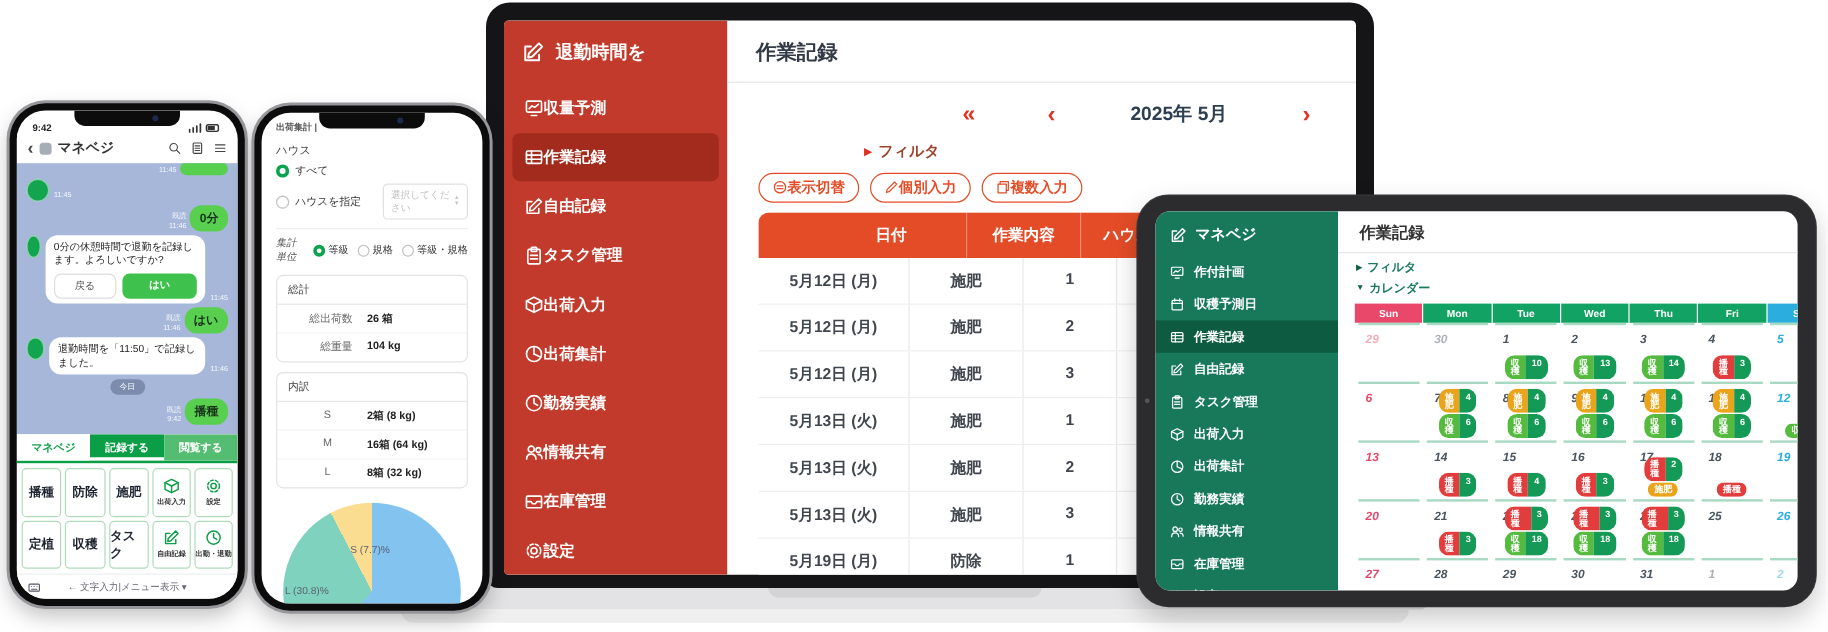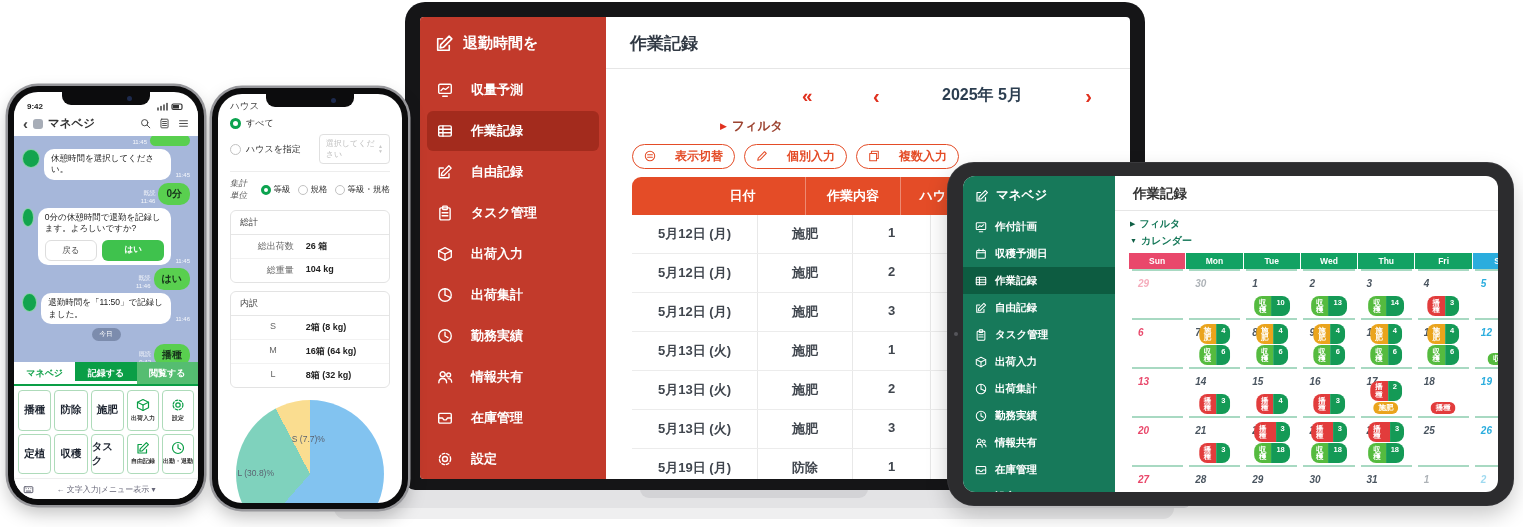--- a/index.html
+++ b/index.html
@@ -9,34 +9,34 @@
   .icn svg{width:100%;height:100%;fill:none;stroke:currentColor;stroke-width:1.2;stroke-linecap:round;stroke-linejoin:round;}
   .i20{width:19px;height:19px}.i16{width:16px;height:16px}.i14{width:14px;height:14px}
   .i12{width:12px;height:12px}.i11{width:11px;height:11px}
 
   
   .laptop{position:absolute;left:405px;top:2px;width:740px;height:488px;background:#151517;
           border-radius:20px 20px 10px 10px;padding:15px 15px 11px;box-sizing:border-box;z-index:1;}
   .lp-display{width:100%;height:100%;background:#fff;border-radius:4px;overflow:hidden;display:flex;}
   .lp-sidebar{width:186px;background:#c23a2b;color:#fff;flex-shrink:0;display:flex;flex-direction:column;}
   .lp-logo{display:flex;align-items:center;gap:9px;padding:17px 15px 16px;font-size:15px;font-weight:bold;}
-  .lp-item{display:flex;align-items:center;gap:18px;padding:11px 10px;margin:1px 7px;border-radius:6px;
+  .lp-item{display:flex;align-items:center;gap:0;padding:11px 10px;margin:1px 7px;border-radius:6px;
            font-size:13px;font-weight:bold;cursor:pointer;}
   .lp-item.active{background:#a32b1d;}
   .lp-main{flex:1;display:flex;flex-direction:column;min-width:0;}
   .lp-header{padding:15px 24px 13px;font-size:17px;font-weight:bold;color:#323a45;border-bottom:1px solid #e6e6e6;}
   .lp-body{flex:1;padding:0 0 0 26px;overflow:hidden;}
   .month-nav{display:flex;align-items:center;justify-content:space-between;width:290px;margin:16px 0 4px 170px;}
   .mn-arrow{color:#e0301e;font-weight:bold;font-size:20px;line-height:1;cursor:pointer;}
   .mn-fast{font-size:19px;letter-spacing:-2px;}
   .mn-label{color:#2c3e50;font-weight:bold;font-size:16px;}
   .lp-toggles{margin:10px 0 4px 88px;font-size:12.5px;font-weight:bold;color:#9c4330;line-height:1.75;}
   .tg-tri{color:#e0301e;font-size:9px;margin-right:5px;vertical-align:1px;}
   .lp-btnrow{display:flex;gap:9px;margin:6px 0 8px 0;}
-  .pill-btn{display:flex;align-items:center;gap:19px;border:1.5px solid #e44c27;color:#e44c27;background:#fff;
+  .pill-btn{display:flex;align-items:center;gap:0;border:1.5px solid #e44c27;color:#e44c27;background:#fff;
             border-radius:14px;padding:3px 11px;font-size:12px;font-weight:bold;cursor:pointer;}
   .lp-table{width:506px;border-radius:9px 9px 0 0;overflow:hidden;font-size:13px;}
   .lp-thead,.lp-tr{display:grid;grid-template-columns:125px 95px 78px 121px 1fr;}
   .lp-thead{background:#e44c27;color:#fff;font-weight:bold;padding-left:48px;}
   .lp-th{padding:10px 0;text-align:center;border-left:1px solid rgba(255,255,255,.35);}
   .lp-th:first-child{border-left:none;}
   .lp-tr{background:#fff;border-bottom:1px solid #ececec;color:#40464e;font-weight:bold;}
   .lp-td{padding:10px 0;text-align:center;border-left:1px solid #e8e8e8;}
   .lp-td:first-child{border-left:none;}
   .lp-base{position:absolute;left:318px;top:489px;width:872px;height:19px;background:#e3e3e5;
@@ -431,23 +431,20 @@
     </div>
     <div class="p1-chat" id="p1-chat">
         <div class="msg-user clipped">
           <div class="meta">
             <div>11:45</div>
           </div>
           <div class="bubble-user"></div>
         </div>
         <div class="msg-bot">
           <span class="avatar"></span>
-          <div class="bubble-bot">
-            <div>休憩時間を選択してください。</div>
-          </div>
           <span class="msg-time">11:45</span>
         </div>
         <div class="msg-user">
           <div class="meta">
             <div>既読</div>
             <div>11:46</div>
           </div>
           <div class="bubble-user">0分</div>
         </div>
         <div class="msg-bot">
@@ -549,20 +546,21 @@
           </svg>
         </span>
       <span>← 文字入力|メニュー表示 ▾</span>
     </div>
   </div>
 </div>
 
 <div class="phone phone2">
   <div class="phone-screen">
     <div class="notch"></div>
+    <div class="p2-head">出荷集計 |</div>
     <div class="p2-body">
       <div class="p2-sec">ハウス</div>
       <div class="radio-row">
         <span class="radio sel"></span>
         <span>すべて</span>
       </div>
       <div class="radio-row">
         <span class="radio"></span>
         <span>ハウスを指定</span>
         <span class="p2-select">

